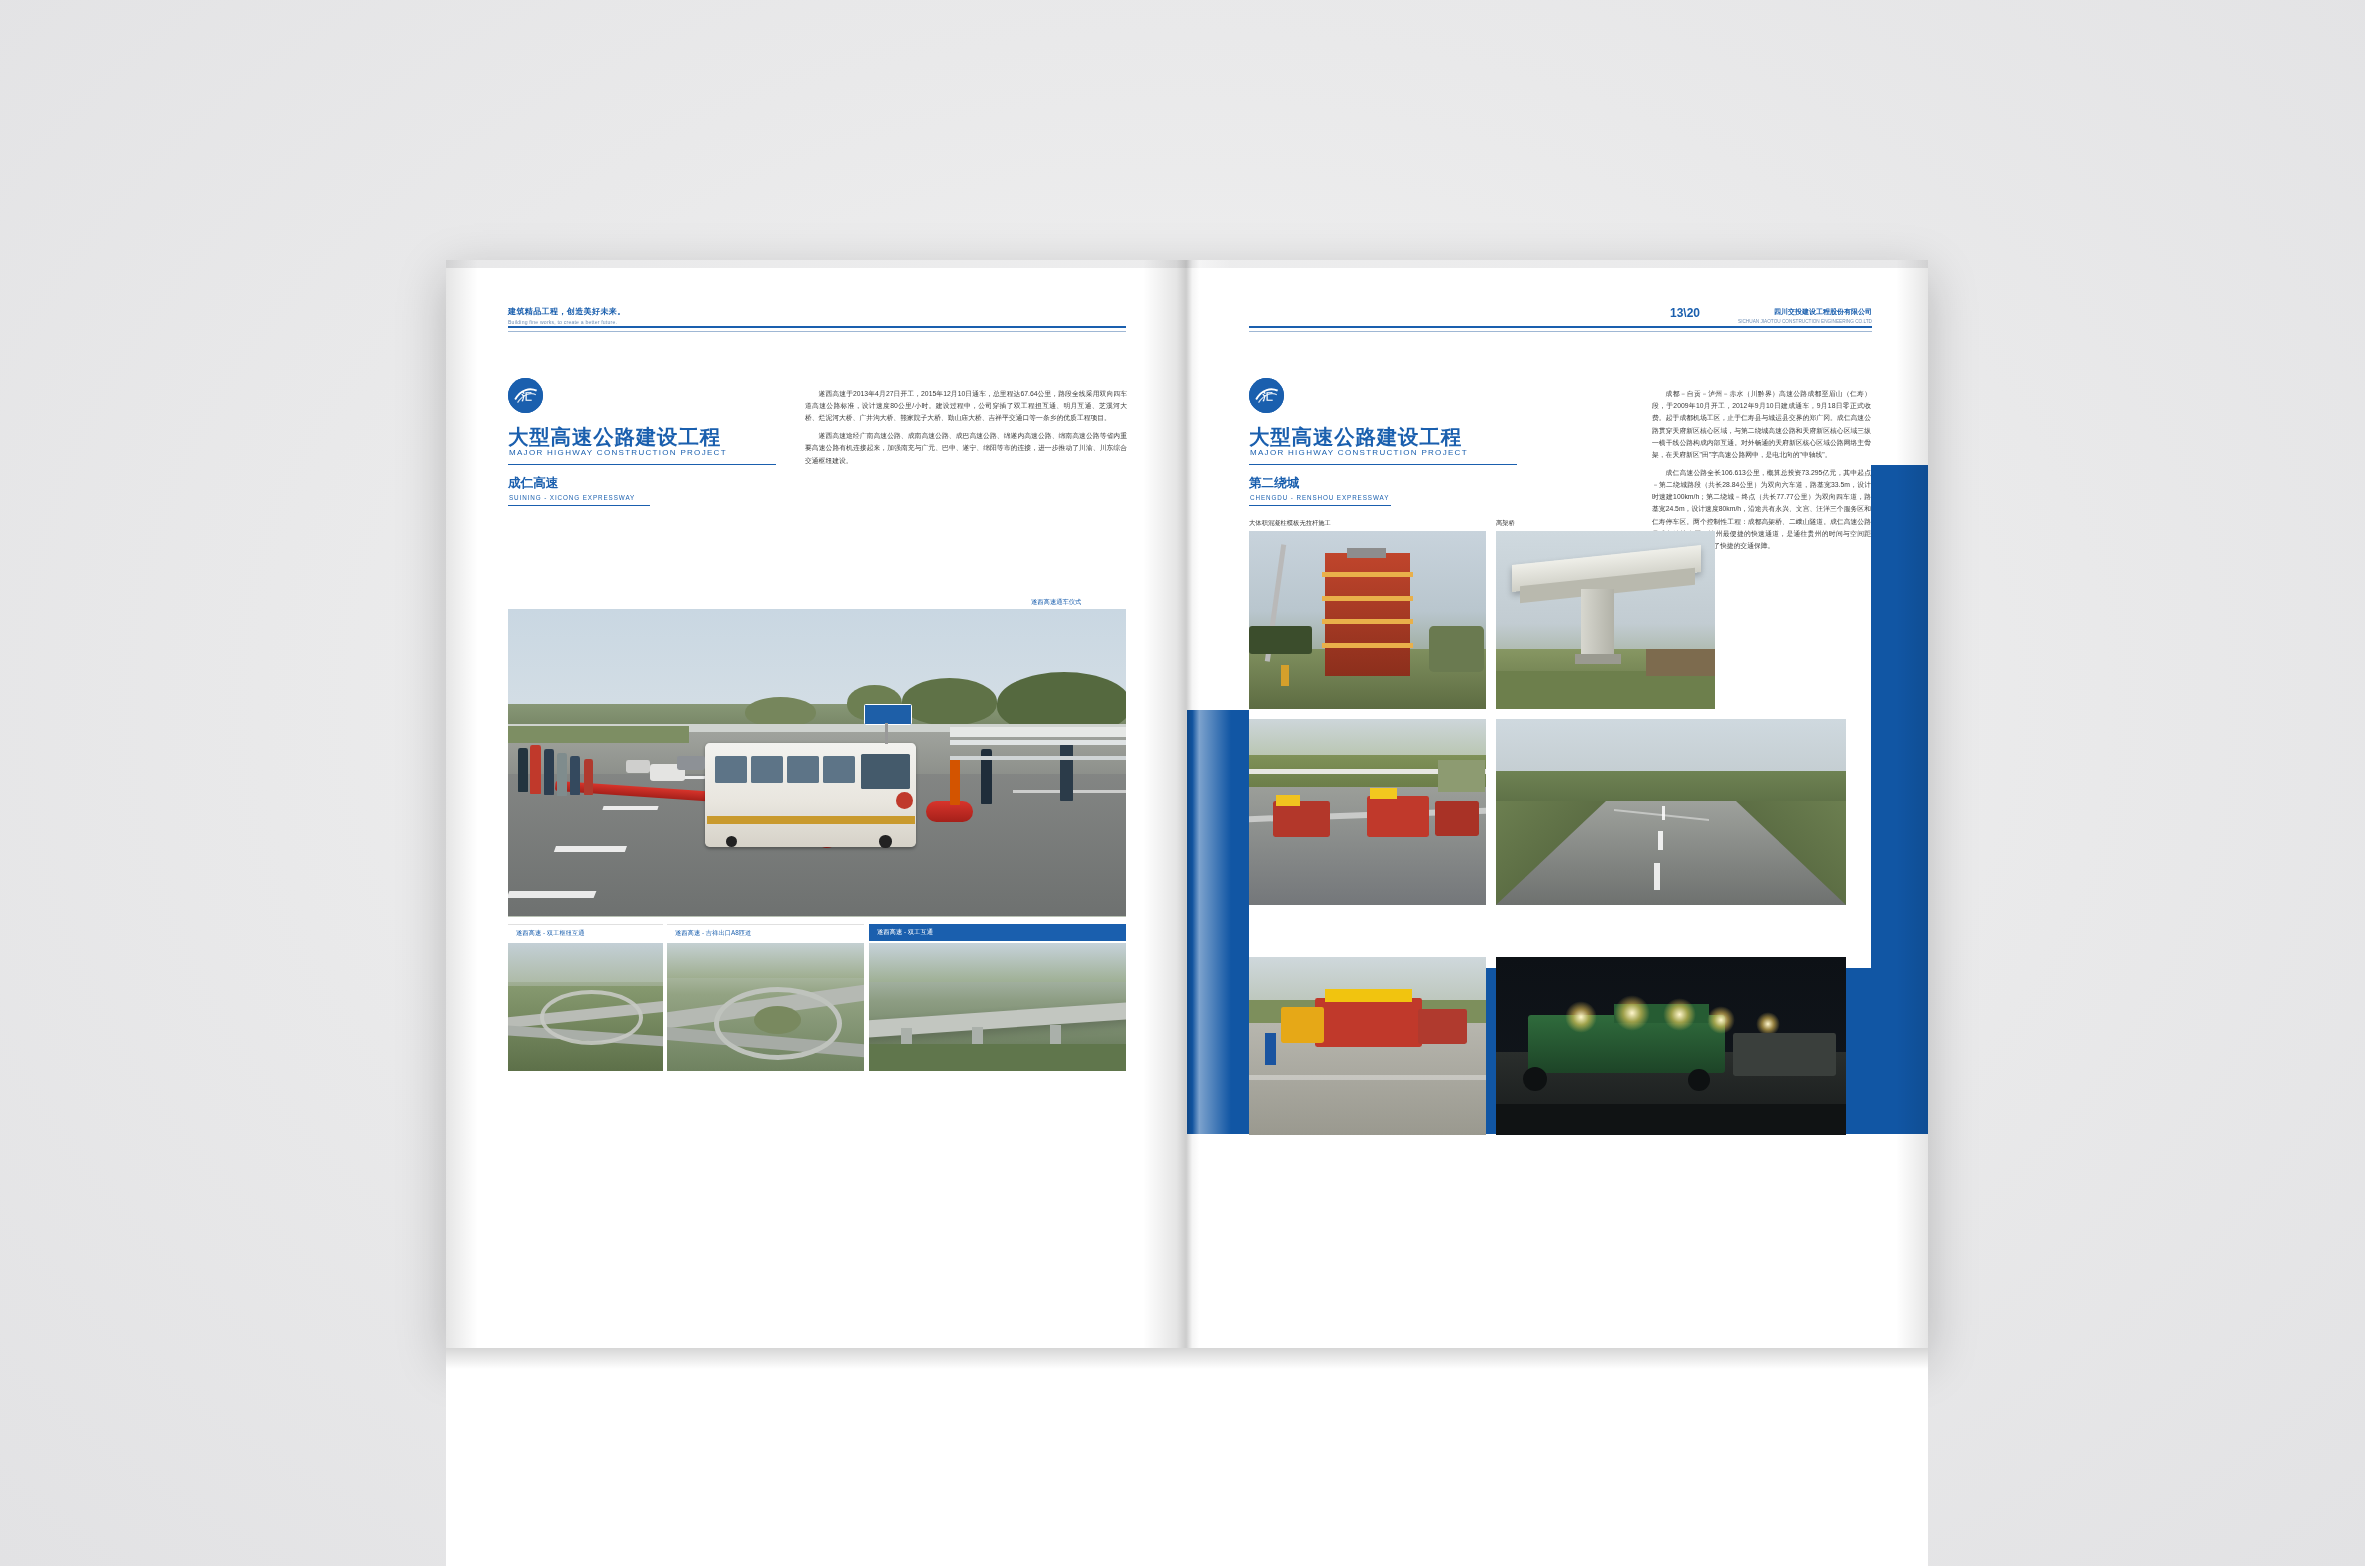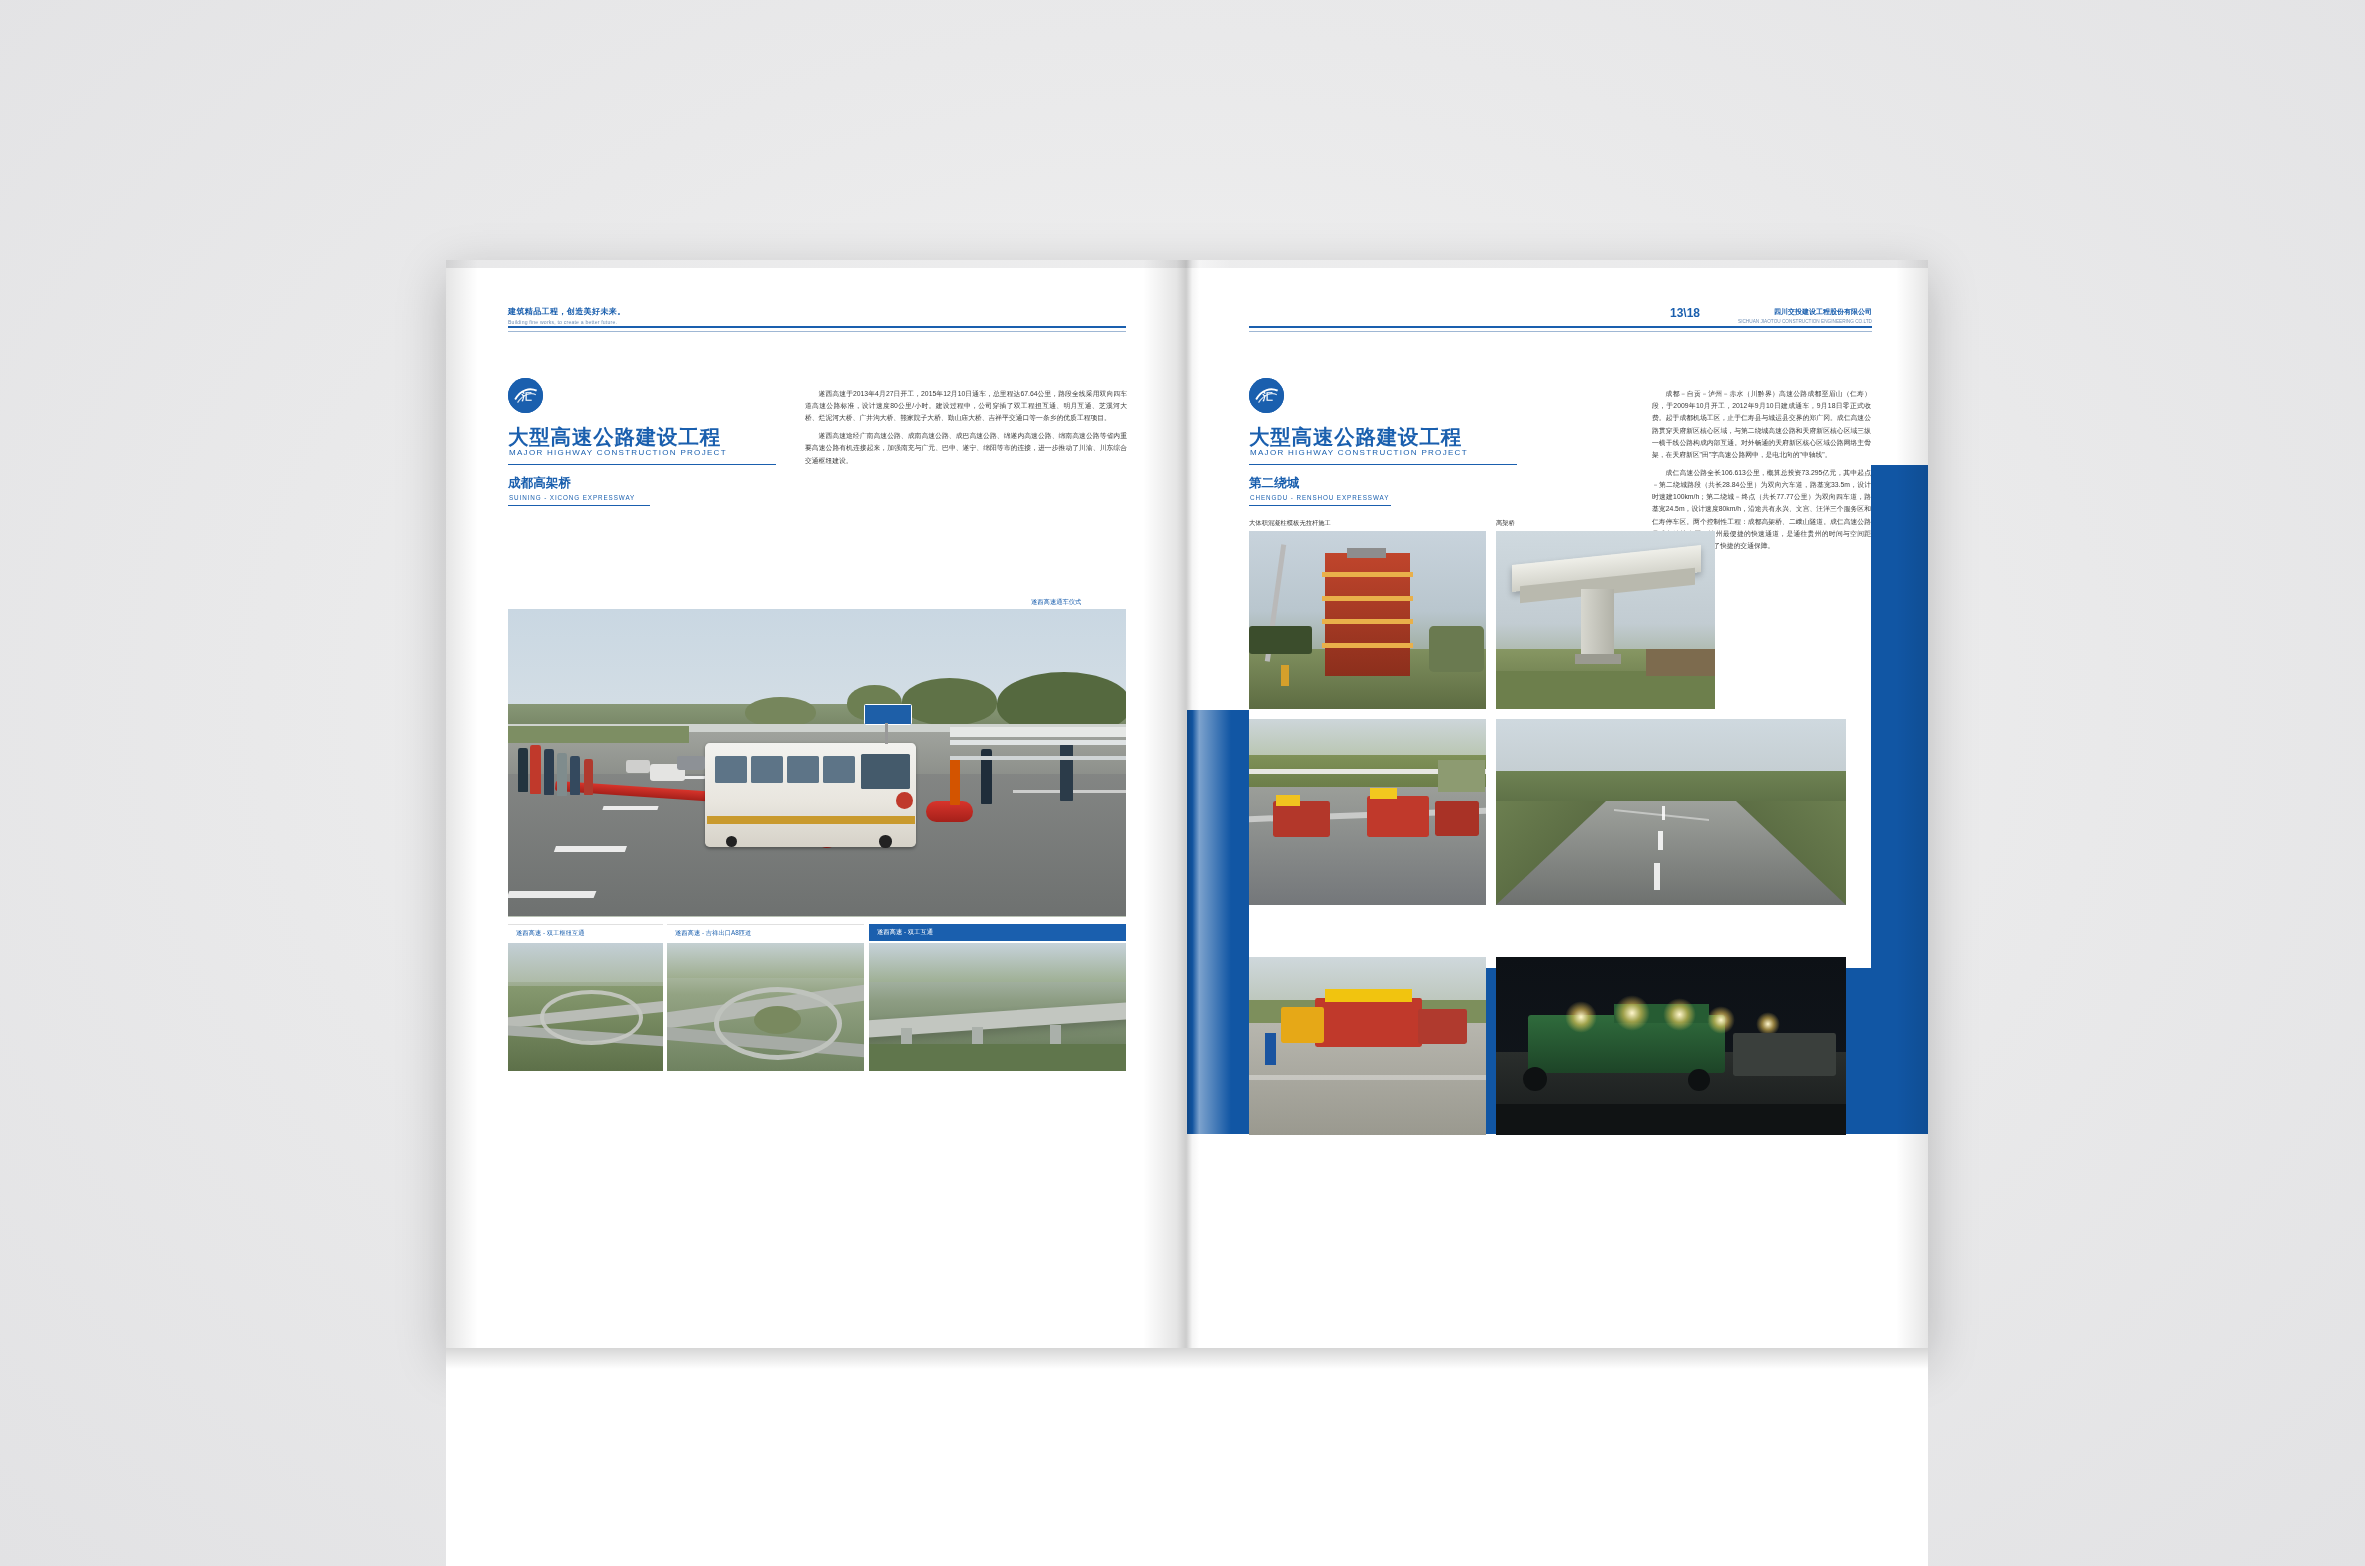--- a/index.html
+++ b/index.html
@@ -97,21 +97,21 @@
           <path d="M9 27 C16 14, 28 12, 36 16" stroke="#fff" stroke-width="2.4" fill="none"></path>
           <path d="M12 31 C19 20, 29 18, 35 21" stroke="#fff" stroke-width="1.6" fill="none" opacity=".8"></path>
           <text x="17" y="28" font-family="Liberation Sans, sans-serif" font-size="13" font-weight="bold" fill="#ffffff">汇</text>
         </svg>
       </div>
 
       <div class="title-cn" style="left:62px;top:155px;">大型高速公路建设工程</div>
       <div class="title-en" style="left:63px;top:180px;">MAJOR HIGHWAY CONSTRUCTION PROJECT</div>
       <div class="title-underline" style="left:62px;top:196px;width:268px;"></div>
 
-      <div class="sub-cn" style="left:62px;top:207px;">成都高架桥</div>
+      <div class="sub-cn" style="left:62px;top:207px;">成仁高速</div>
       <div class="sub-en" style="left:63px;top:226px;">SUINING - XICONG EXPRESSWAY</div>
       <div class="sub-rule" style="left:62px;top:237px;width:142px;"></div>
 
       <div class="body-col" style="left:359px;top:120px;width:322px;">
         <p>遂西高速于2013年4月27日开工，2015年12月10日通车，总里程达67.64公里，路段全线采用双向四车道高速公路标准，设计速度80公里/小时。建设过程中，公司穿插了双工程担互通、明月互通、芝溪河大桥、烂泥河大桥、广井沟大桥、熊家院子大桥、勤山庙大桥、吉祥平交通口等一条乡的优质工程项目。</p>
         <p>遂西高速途经广南高速公路、成南高速公路、成巴高速公路、绵遂内高速公路、绵南高速公路等省内重要高速公路有机连接起来，加强南充与广元、巴中、遂宁、绵阳等市的连接，进一步推动了川渝、川东综合交通枢纽建设。</p>
       </div>
 
       <div class="caption" style="left:585px;top:330px;">遂西高速通车仪式</div>
 
@@ -210,21 +210,21 @@
         <div style="position:absolute;left:103px;top:84px;width:11px;height:33px;background:#aab0aa;"></div>
         <div style="position:absolute;left:181px;top:82px;width:11px;height:35px;background:#aab0aa;"></div>
         <div style="position:absolute;left:-8px;top:101px;width:284px;height:27px;background:#60764c;"></div>
       </div>
     </div>
 
     <div class="page right">
 
       <div class="hdr-rule" style="left:62px;top:58px;width:623px;"></div>
       <div class="hdr-rule2" style="left:62px;top:63px;width:623px;"></div>
-      <div class="pagenum" style="left:483px;top:38px;">13\18</div>
+      <div class="pagenum" style="left:483px;top:38px;">13\20</div>
       <div class="corp" style="left:513px;top:39px;width:172px;">
         <span>四川交投建设工程股份有限公司</span>
         <span class="en">SICHUAN JIAOTOU CONSTRUCTION ENGINEERING CO.LTD</span>
       </div>
 
       <div class="logo" style="left:62px;top:110px;">
         <svg width="35" height="35" viewBox="0 0 44 44" aria-hidden="true">
           <circle cx="22" cy="22" r="22" fill="#1a5fae"></circle>
           <path d="M9 27 C16 14, 28 12, 36 16" stroke="#fff" stroke-width="2.4" fill="none"></path>
           <path d="M12 31 C19 20, 29 18, 35 21" stroke="#fff" stroke-width="1.6" fill="none" opacity=".8"></path>

